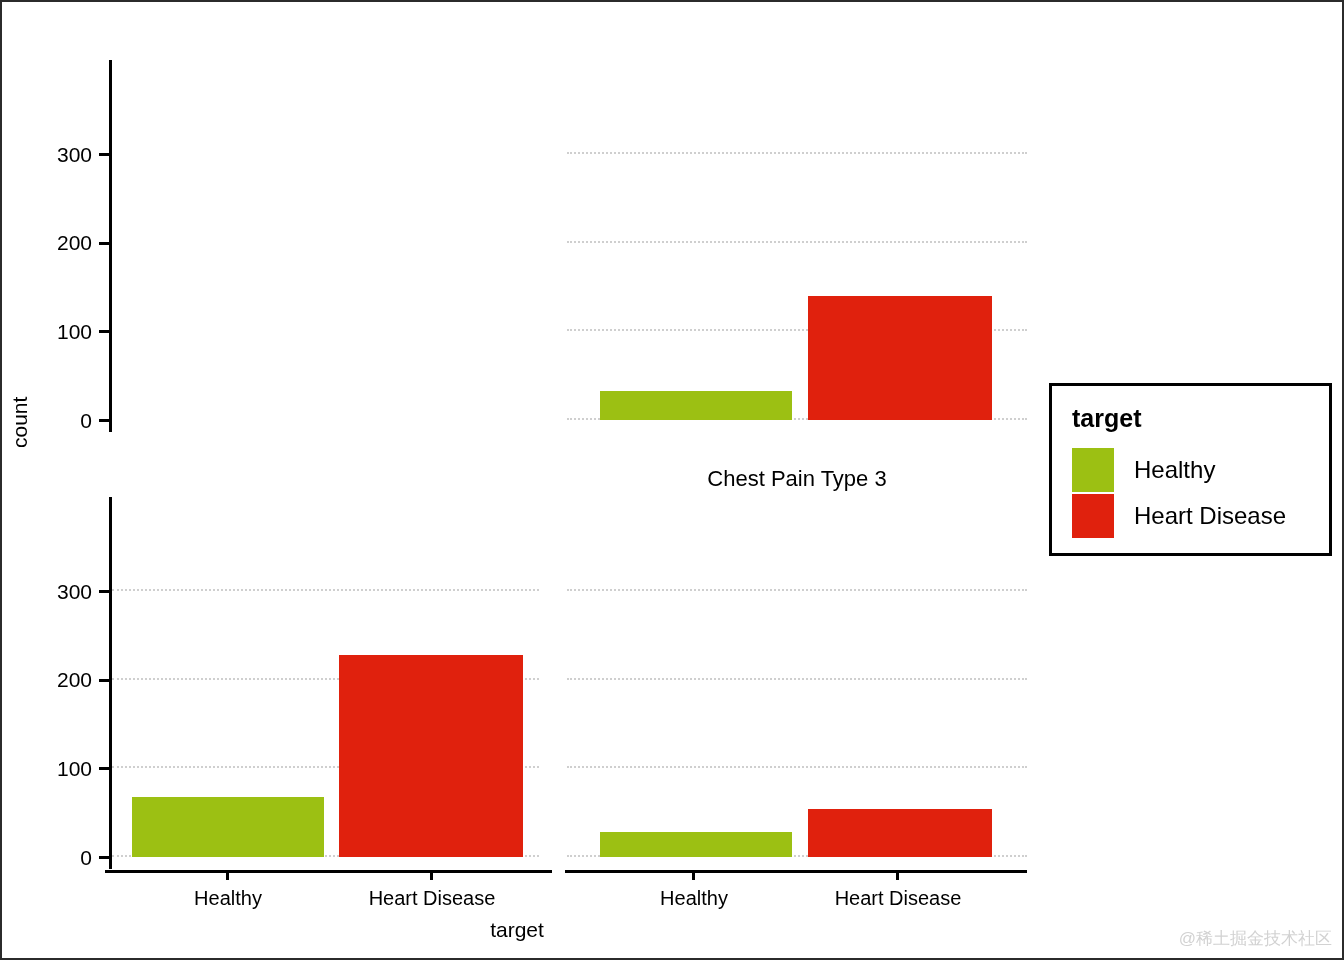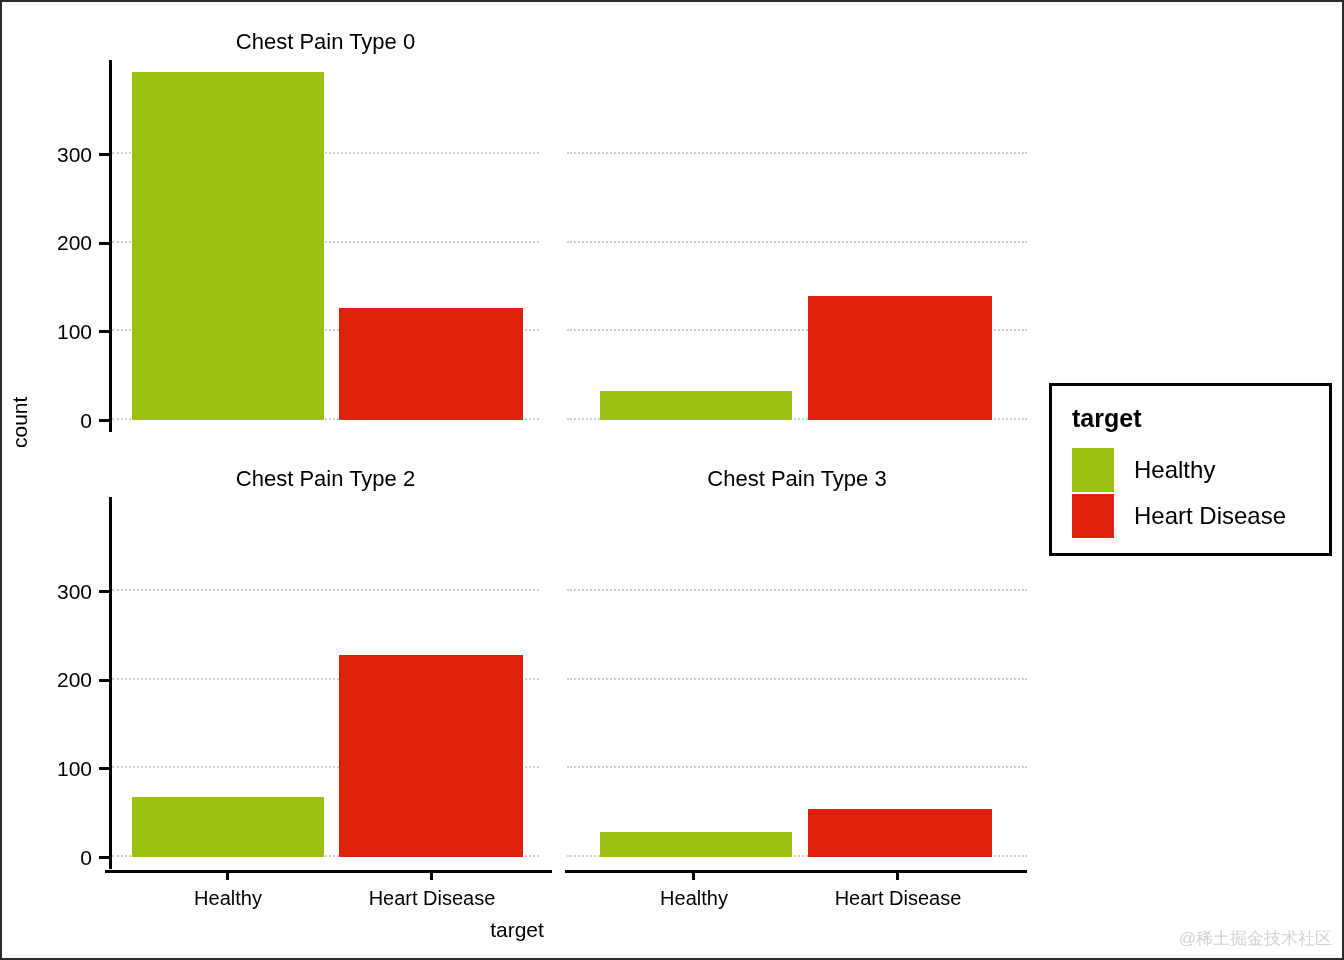--- a/index.html
+++ b/index.html
@@ -169,31 +169,20 @@
     white-space: nowrap;
   }
 </style>
 </head>
 <body>
 
 <div id="root">
 
   <div class="ylab">count</div>
 
-  <div class="panel" id="panel-0" style="left:110px; top:63px; width:427px; height:355px;">
-    <div class="panel-title">Chest Pain Type 0</div>
-    <div class="plot-area">
-      <div class="gridline" style="bottom:88.6px;"></div>
-      <div class="gridline" style="bottom:177.2px;"></div>
-      <div class="gridline" style="bottom:265.8px;"></div>
-      <div class="gridline" style="bottom:0px;"></div>
-      <div class="bar healthy" style="left: 20px; width: 192px; height: 347.623px; background: rgb(156, 192, 19);"></div>
-      <div class="bar disease" style="left: 227px; width: 184px; height: 112.494px; background: rgb(224, 33, 13);"></div>
-    </div>
-  </div>
 
   <div class="panel" id="panel-1" style="left:565px; top:63px; width:460px; height:355px;">
     <div class="plot-area">
       <div class="gridline" style="bottom:88.6px;"></div>
       <div class="gridline" style="bottom:177.2px;"></div>
       <div class="gridline" style="bottom:265.8px;"></div>
       <div class="gridline" style="bottom:0px;"></div>
       <div class="bar healthy" style="left: 33px; width: 192px; height: 29.5065px; background: rgb(156, 192, 19);"></div>
       <div class="bar disease" style="left: 241px; width: 184px; height: 124.481px; background: rgb(224, 33, 13);"></div>
     </div>
@@ -203,21 +192,20 @@
   <div class="ytick" style="left:97px; top:417px;"></div>
   <div class="ytick" style="left:97px; top:328px;"></div>
   <div class="ytick" style="left:97px; top:240px;"></div>
   <div class="ytick" style="left:97px; top:151px;"></div>
   <div class="ytick-label" style="left:20px; top:419px; width:70px;">0</div>
   <div class="ytick-label" style="left:20px; top:330px; width:70px;">100</div>
   <div class="ytick-label" style="left:20px; top:241px; width:70px;">200</div>
   <div class="ytick-label" style="left:20px; top:153px; width:70px;">300</div>
 
   <div class="panel" id="panel-2" style="left:110px; top:500px; width:427px; height:355px;">
-    <div class="panel-title">Chest Pain Type 2</div>
     <div class="plot-area">
       <div class="gridline" style="bottom:88.6px;"></div>
       <div class="gridline" style="bottom:177.2px;"></div>
       <div class="gridline" style="bottom:265.8px;"></div>
       <div class="gridline" style="bottom:0px;"></div>
       <div class="bar healthy" style="left: 20px; width: 192px; height: 59.9351px; background: rgb(156, 192, 19);"></div>
       <div class="bar disease" style="left: 227px; width: 184px; height: 201.935px; background: rgb(224, 33, 13);"></div>
     </div>
   </div>
 

